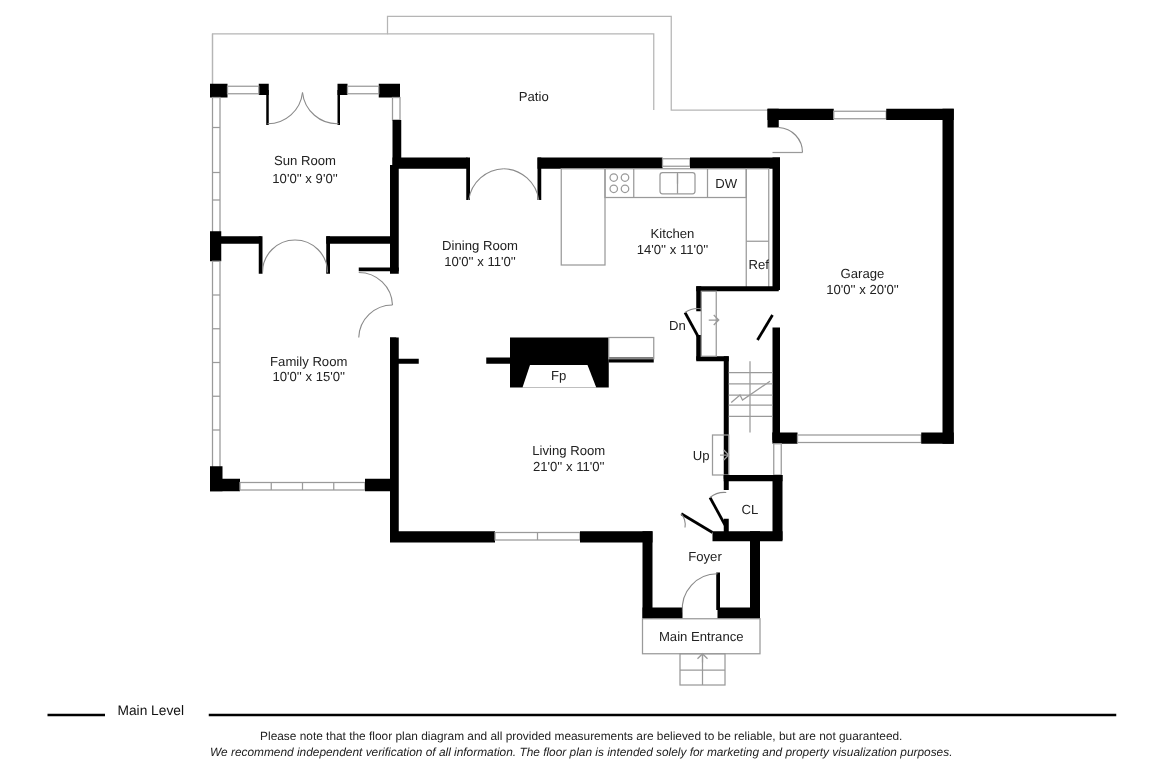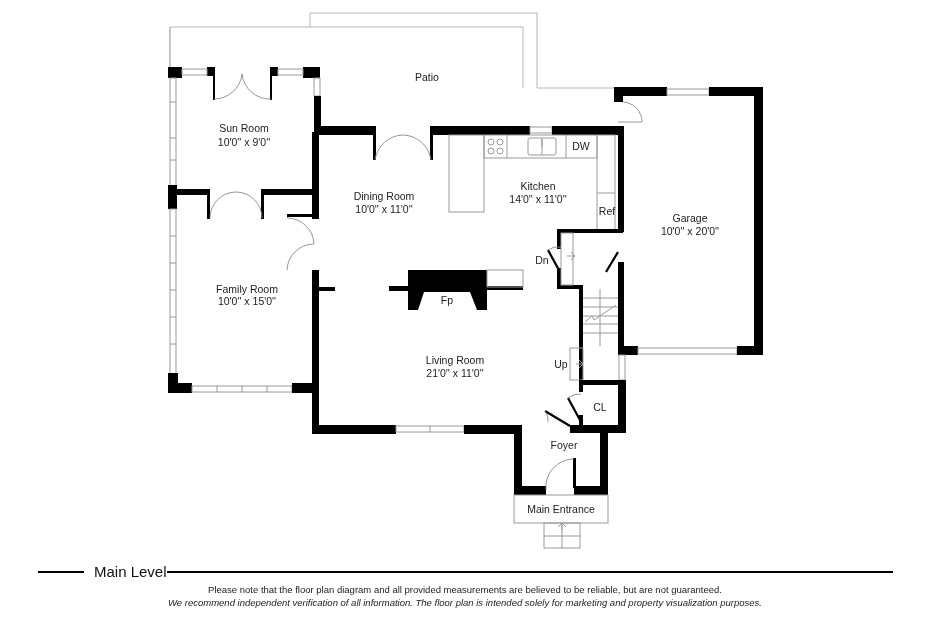--- a/index.html
+++ b/index.html
@@ -7,21 +7,21 @@
   #plan { position: absolute; left: 0; top: 0; width: 930px; height: 560px; }
   .wall { fill: #000; }
   .thin { fill: none; stroke: #9a9a9a; stroke-width: 1; }
   .thin2 { fill: none; stroke: #b5b5b5; stroke-width: 1; }
   .win { fill: #fff; stroke: #9a9a9a; stroke-width: 1; }
   .swing { fill: none; stroke: #8a8a8a; stroke-width: 0.9; }
   .leaf { stroke: #000; stroke-width: 2.2; }
   .lbl { font-family: "Liberation Sans", sans-serif; font-size: 10.5px; fill: #222; text-anchor: middle; }
   #footer-title-row { position: absolute; left: 38px; top: 562px; width: 855px; height: 20px; }
   #footer-title-row .line-left { position: absolute; left: 0; top: 9px; width: 46px; height: 2px; background: #000; }
-  #footer-title-row .title { position: absolute; left: 56px; top: 1px; font-size: 15px; color: #111; }
+  #footer-title-row .title { position: absolute; left: 56px; top: 1px; font-size: 11px; color: #111; }
   #footer-title-row .line-right { position: absolute; left: 129px; top: 9px; right: 0; height: 2px; background: #000; }
   .disclaimer { position: absolute; left: 0; width: 930px; text-align: center; font-size: 9.5px; color: #222; }
   #disc1 { top: 584px; }
   #disc2 { top: 597px; font-style: italic; }
 </style>
 </head>
 <body>
 
 <svg id="plan" viewBox="0 0 930 560" xmlns="http://www.w3.org/2000/svg">
 

